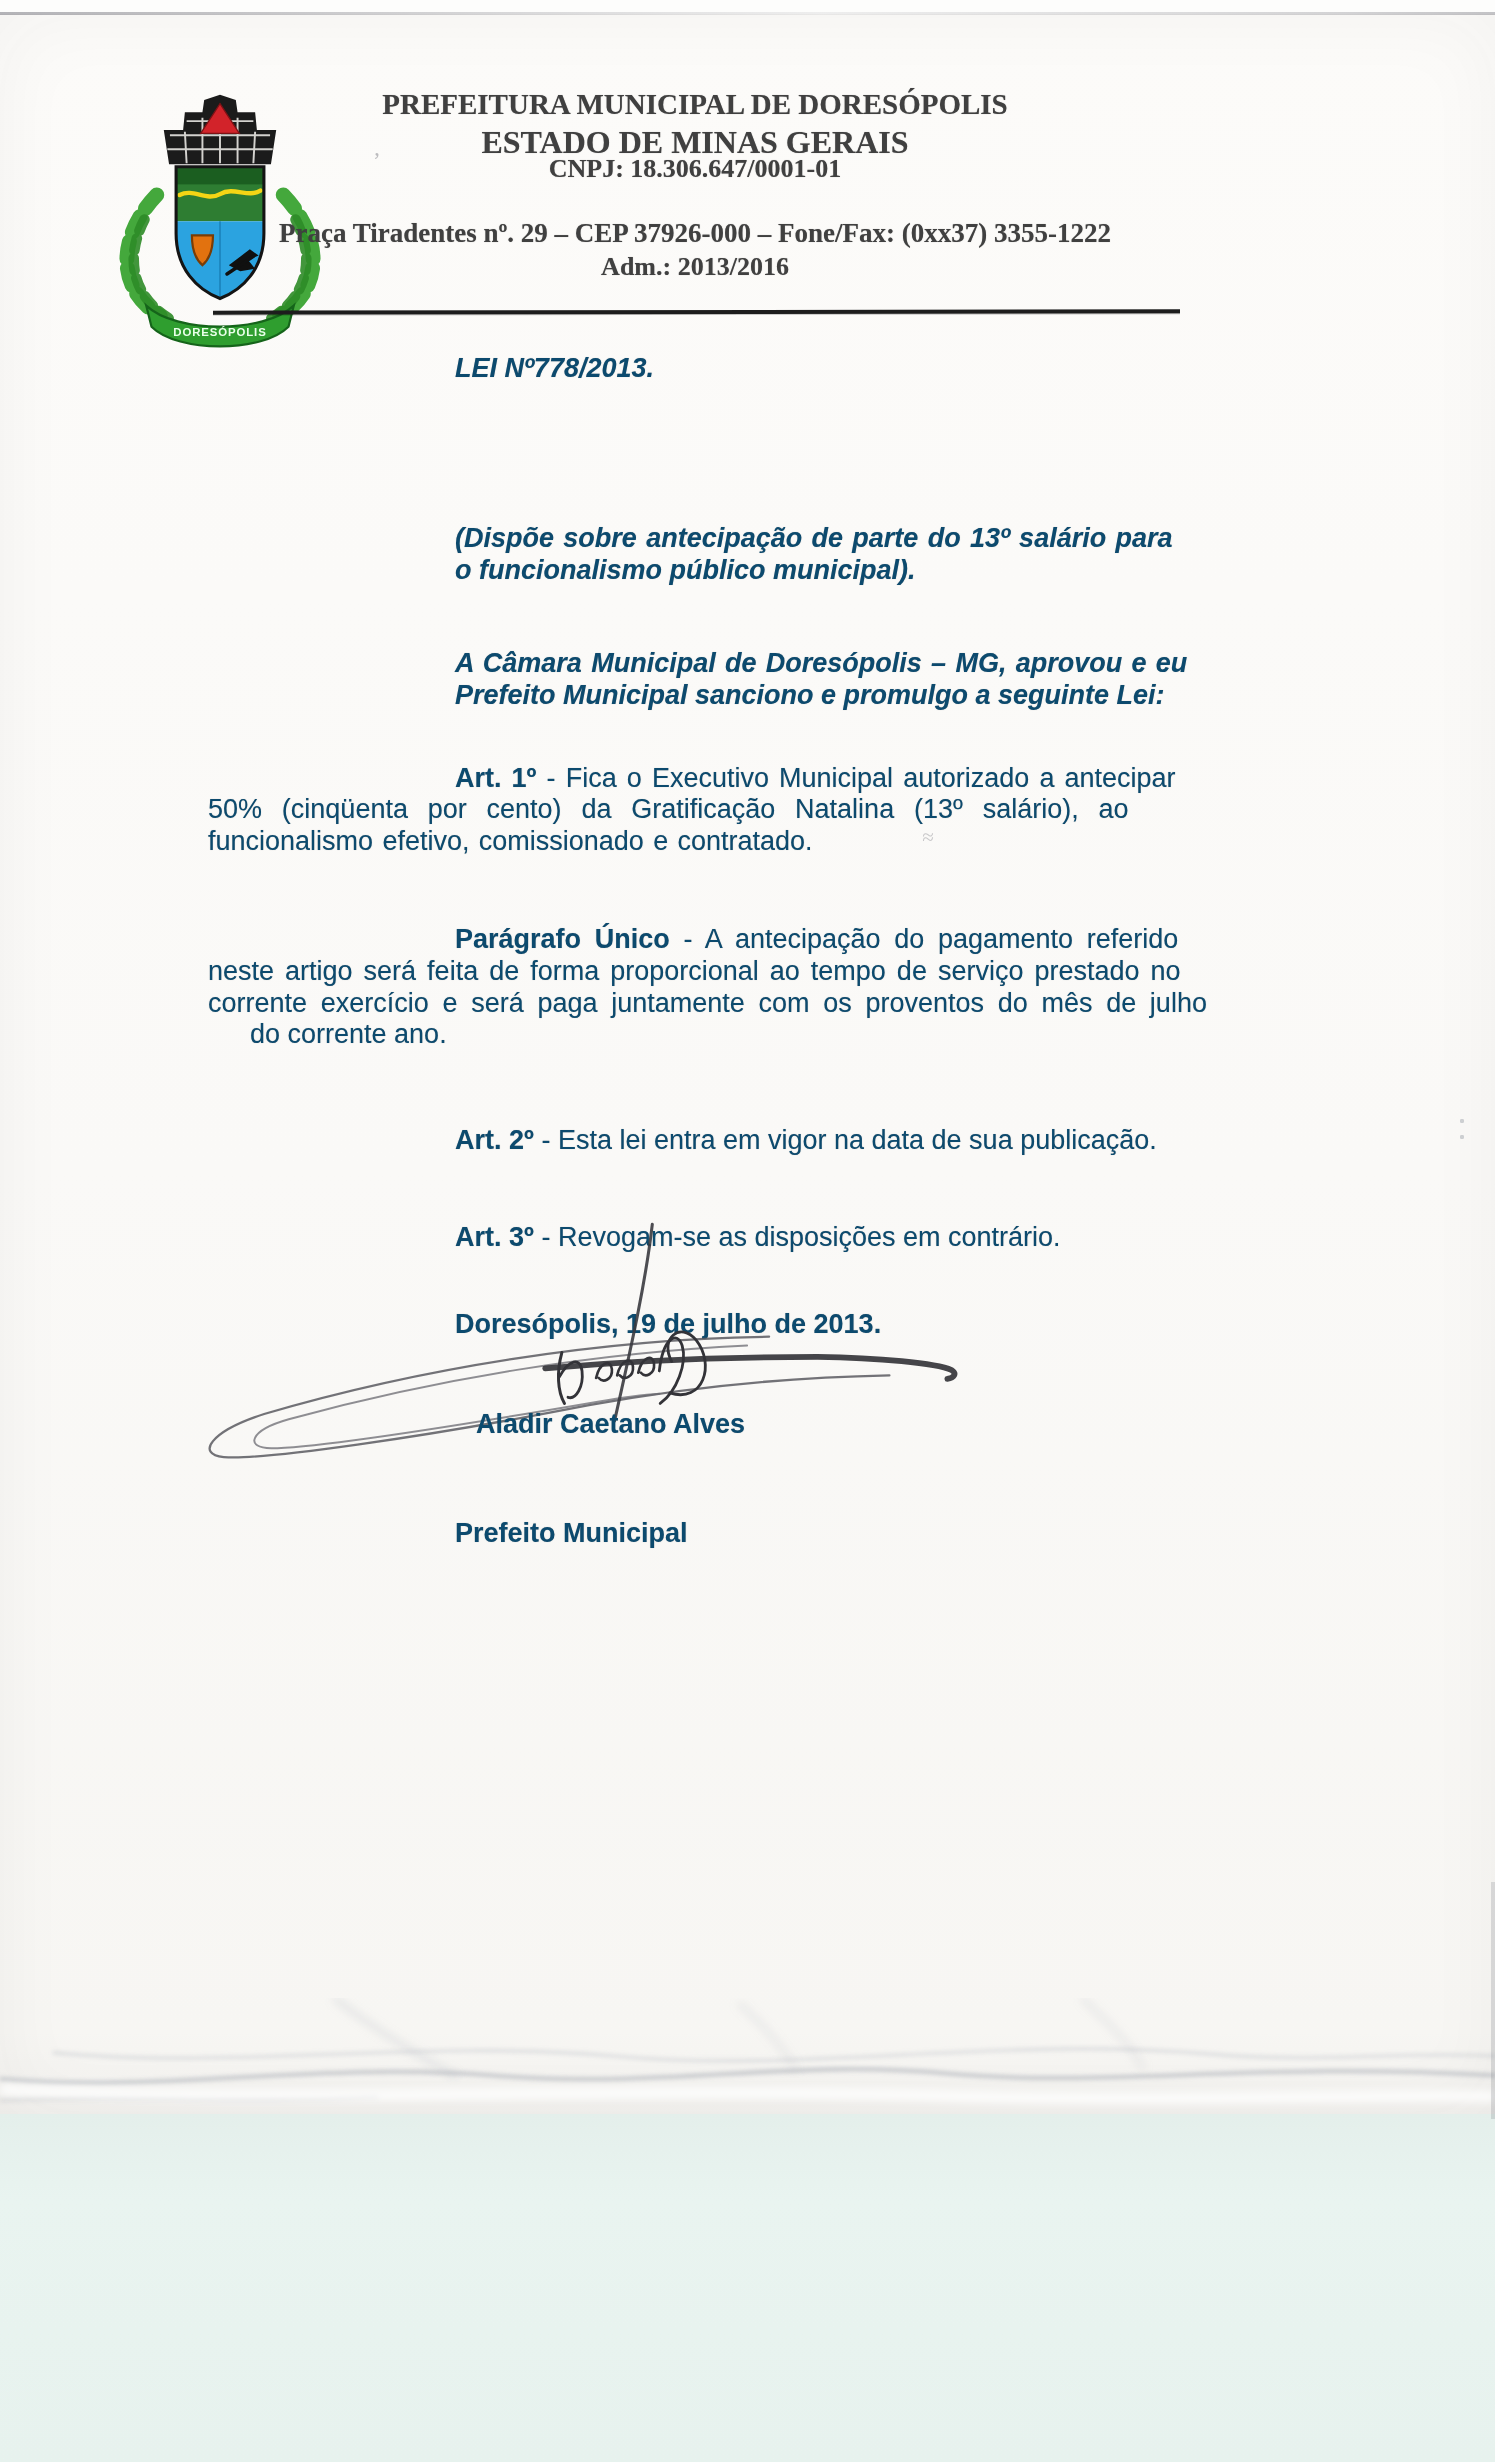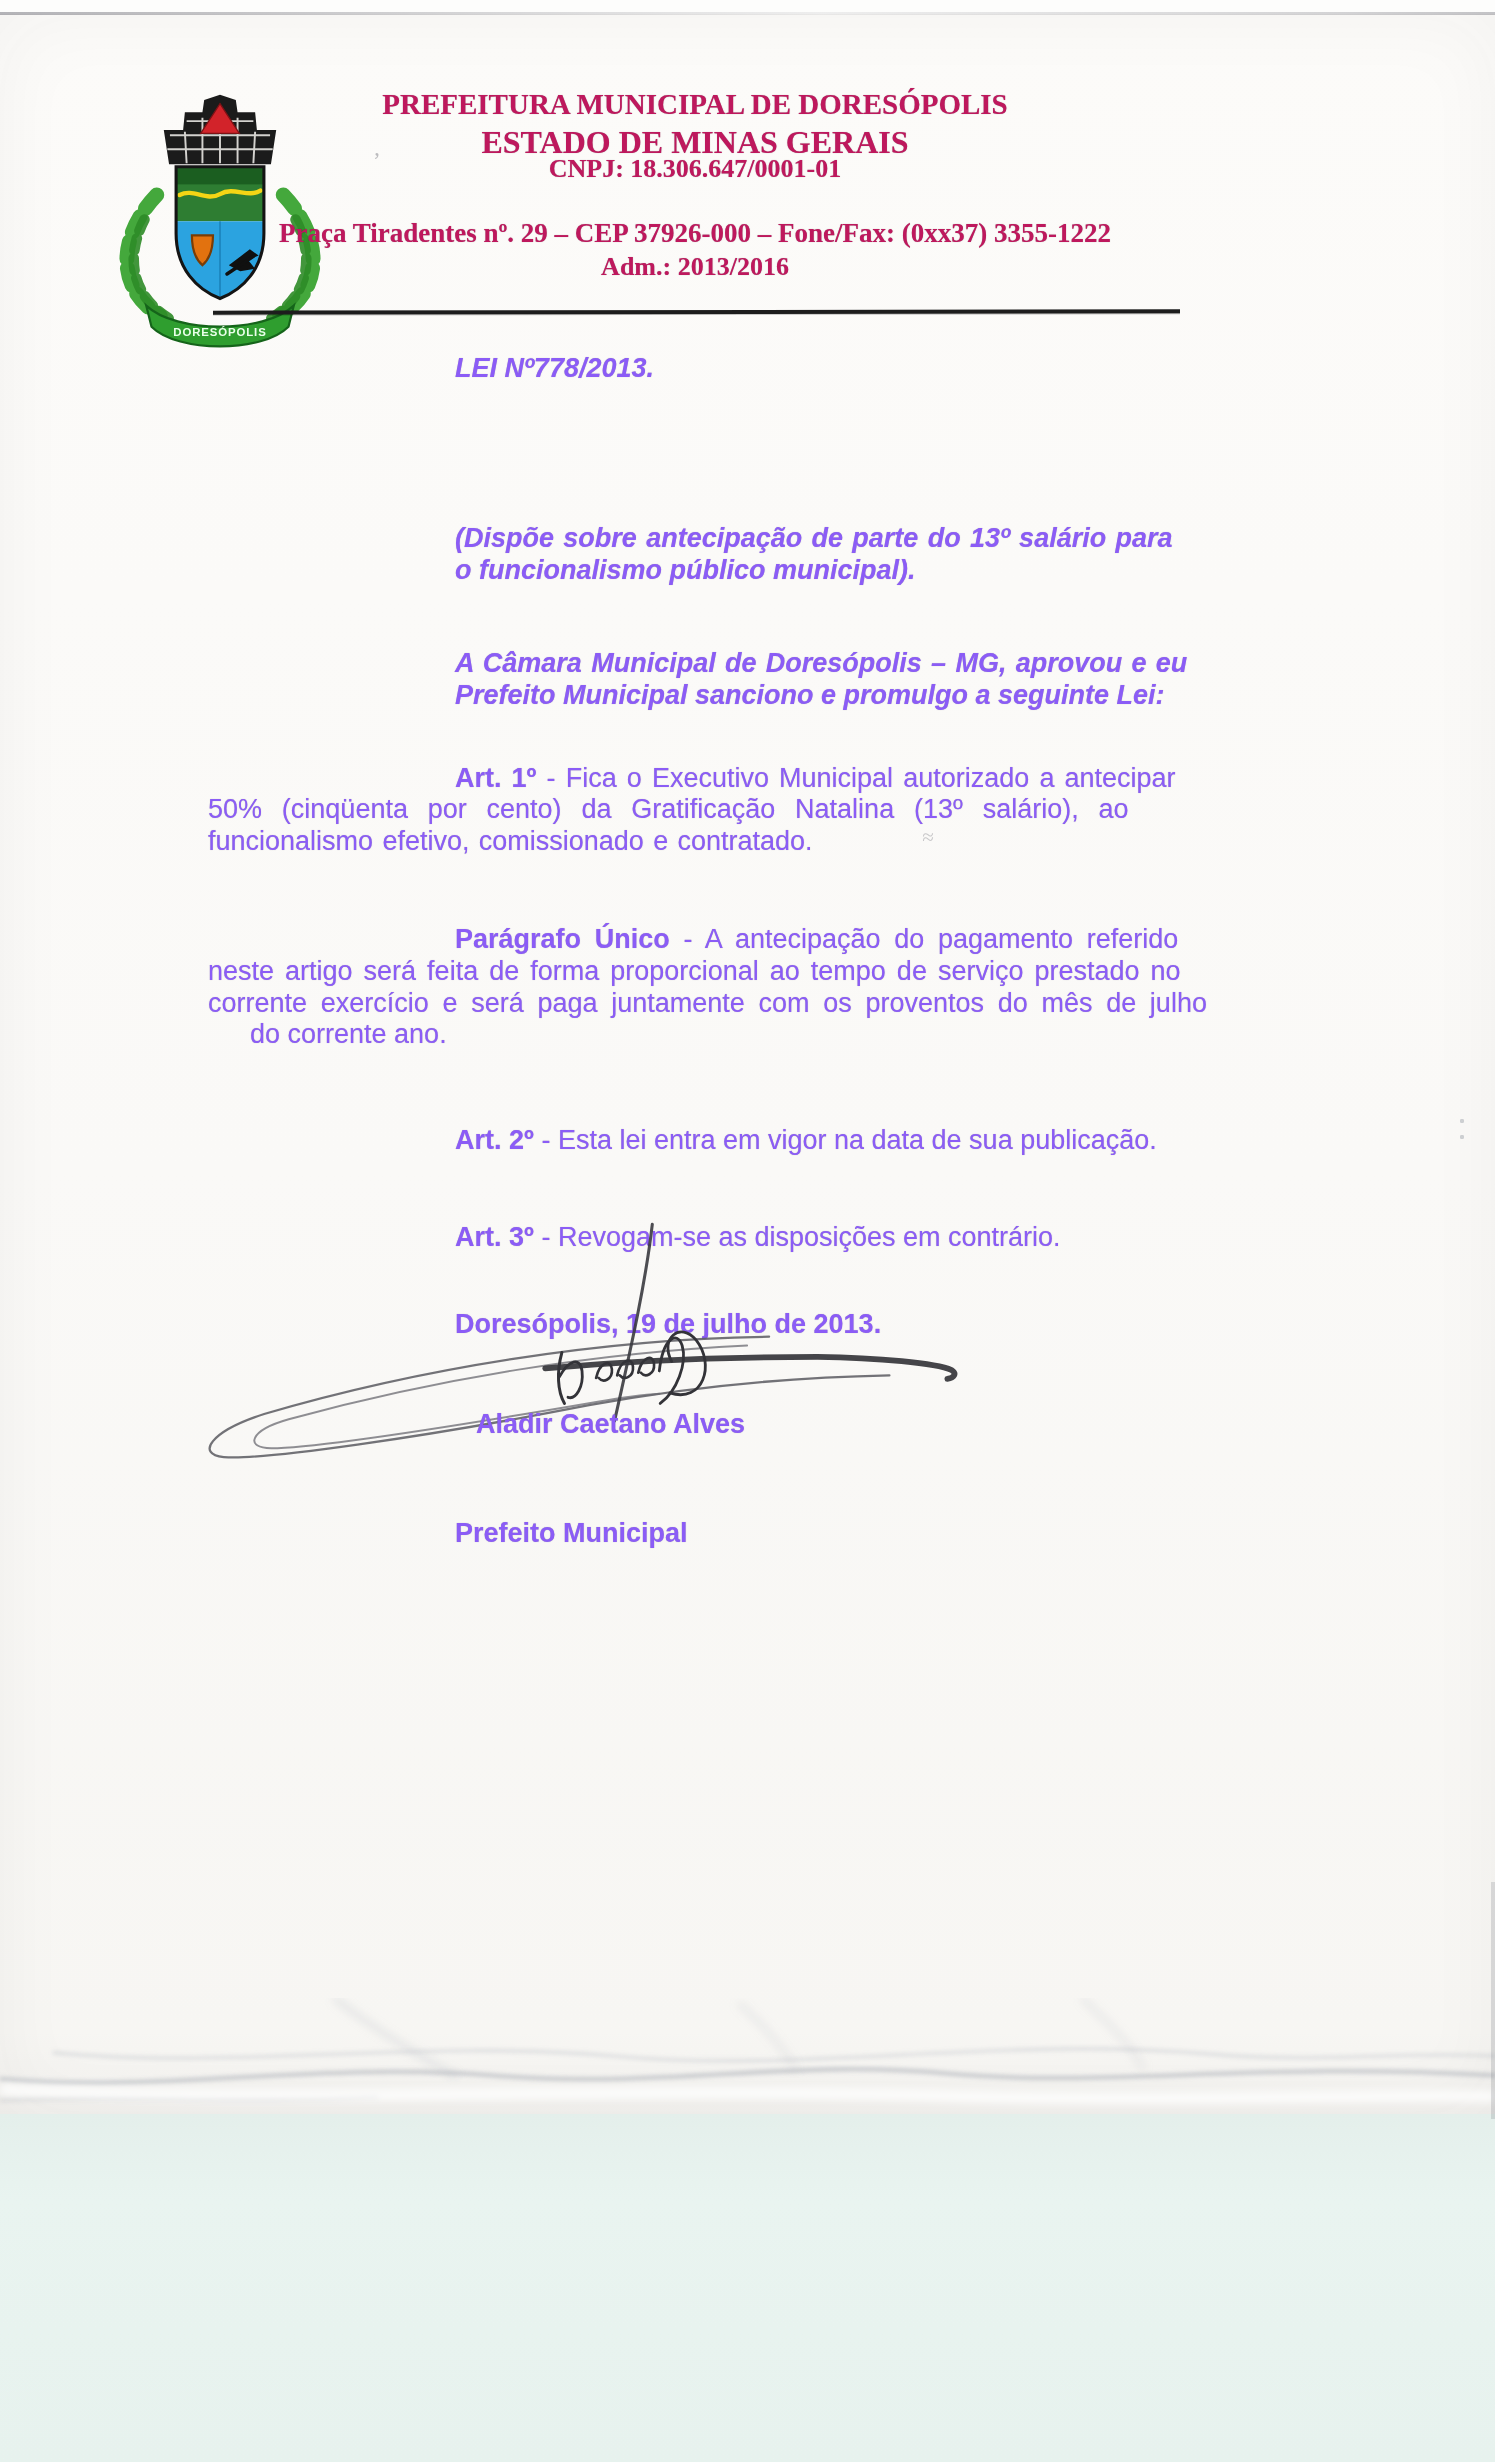--- a/index.html
+++ b/index.html
@@ -10,23 +10,23 @@
          background:linear-gradient(180deg,#fcfbf9 0%,#faf9f7 55%,#f7f6f3 96%,#f2f1ee 100%);
          box-shadow:inset 0 0 79px rgba(40,40,50,.045);}
   .top-edge{position:absolute;left:0;top:12.3px;width:1495px;height:2.6px;
          background:linear-gradient(90deg,rgba(60,60,72,.38),rgba(60,60,72,.08) 55%,rgba(60,60,72,.22) 90%,rgba(60,60,72,.30));}
   .right-edge{position:absolute;right:0;top:1882px;width:4.4px;height:237px;background:rgba(90,95,105,.18);}
   .scan-bottom{position:absolute;left:0;top:2114px;width:1495px;height:348px;
          background:linear-gradient(180deg,#e4efeb 0%,#e9f4f0 25%,#e7f2ee 100%);}
 
   .line{position:absolute;white-space:nowrap;}
   .center{text-align:center;}
-  .serif{font-family:"Liberation Serif","DejaVu Serif",serif;font-weight:bold;color:#be185d;
+  .serif{font-family:"Liberation Serif","DejaVu Serif",serif;font-weight:bold;color:#404040;
          text-shadow:0 0 0.9px rgba(25,25,25,.38);}
-  .sans{font-family:"Liberation Sans","DejaVu Sans",sans-serif;color:#8b5cf6;
+  .sans{font-family:"Liberation Sans","DejaVu Sans",sans-serif;color:#0c4a6e;
          text-shadow:0 0 0.9px rgba(46,46,46,.35);text-align:center;}
   .bi{font-weight:bold;font-style:italic;}
   .b{font-weight:bold;}
   .body-fs{font-size:27px;line-height:32px;}
 
   .hdr{left:132px;width:1126px;}
   .rule{position:absolute;left:213px;top:310px;width:967px;height:3.5px;background:#1d1d1d;
         transform:rotate(-.08deg);box-shadow:0 0.9px 0 rgba(0,0,0,.25);}
 
   .artifact{position:absolute;color:#8a8a90;}

